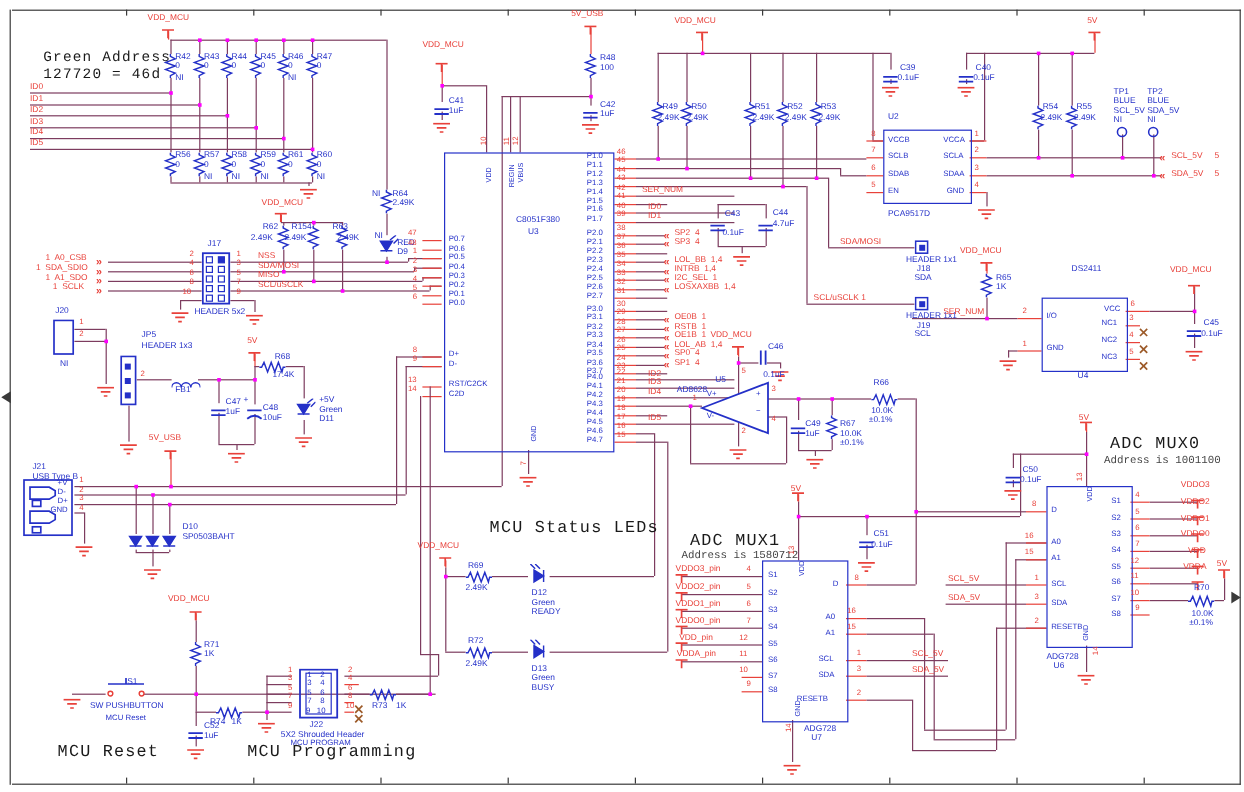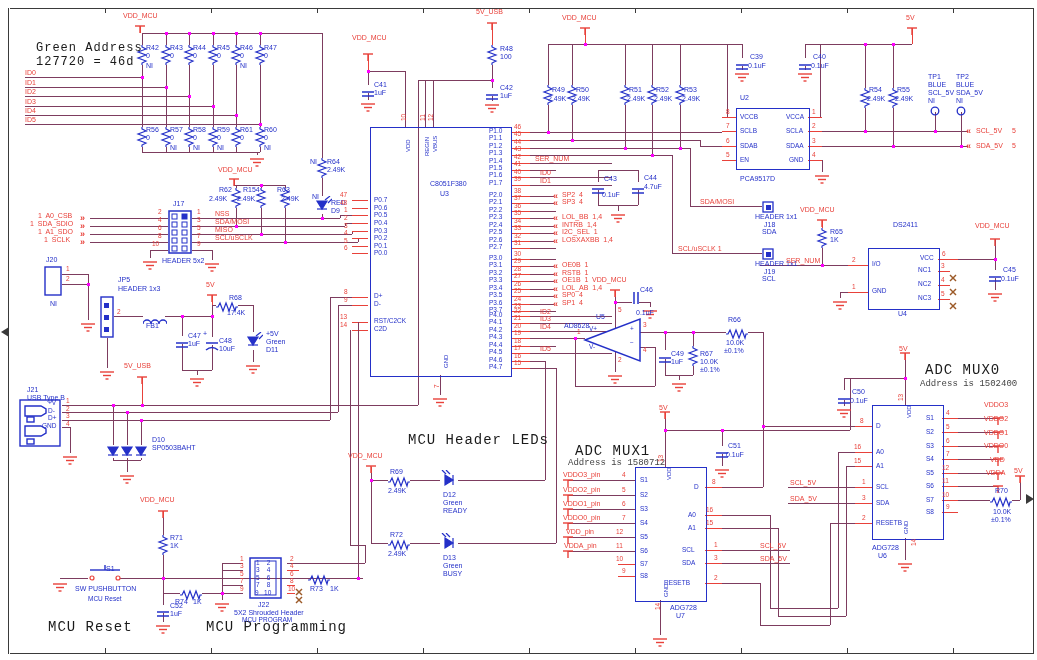--- a/index.html
+++ b/index.html
@@ -1508,21 +1508,21 @@
     <div class="tx num" style="left: 618px; top: 307px;">5</div>
     <div class="tx num" style="left: 618px; top: 357px;">2</div>
     <div class="tx p" style="left: 671px; top: 350px;">C49</div>
     <div class="tx p" style="left: 671px; top: 358px;">1uF</div>
     <div class="tx p" style="left: 700px; top: 350px;">R67</div>
     <div class="tx p" style="left: 700px; top: 358px;">10.0K</div>
     <div class="tx p" style="left: 700px; top: 366px;">±0.1%</div>
     <div class="tx p" style="left: 728px; top: 316px;">R66</div>
     <div class="tx p" style="left: 726px; top: 339px;">10.0K</div>
     <div class="tx p" style="left: 724px; top: 347px;">±0.1%</div>
-    <div class="tx t" style="left: 408px; top: 433px;">MCU Header LEDs</div>
+    <div class="tx t" style="left: 408px; top: 433px;">MCU Status LEDs</div>
     <div class="tx r" style="left: 348px; top: 452px;">VDD_MCU</div>
     <div class="tx p" style="left: 390px; top: 468px;">R69</div>
     <div class="tx p" style="left: 388px; top: 487px;">2.49K</div>
     <div class="tx p" style="left: 443px; top: 491px;">D12</div>
     <div class="tx p" style="left: 443px; top: 499px;">Green</div>
     <div class="tx p" style="left: 443px; top: 507px;">READY</div>
     <div class="tx p" style="left: 390px; top: 531px;">R72</div>
     <div class="tx p" style="left: 388px; top: 550px;">2.49K</div>
     <div class="tx p" style="left: 443px; top: 554px;">D13</div>
     <div class="tx p" style="left: 443px; top: 562px;">Green</div>
@@ -1564,21 +1564,21 @@
     <div class="tx num" style="left: 706px; top: 507px;">16</div>
     <div class="tx num" style="left: 706px; top: 520px;">15</div>
     <div class="tx num" style="left: 714px; top: 542px;">1</div>
     <div class="tx num" style="left: 714px; top: 555px;">3</div>
     <div class="tx num" style="left: 714px; top: 575px;">2</div>
     <div class="tx r" style="left: 760px; top: 542px;">SCL_5V</div>
     <div class="tx r" style="left: 760px; top: 555px;">SDA_5V</div>
     <div class="tx p" style="left: 670px; top: 604px;">ADG728</div>
     <div class="tx p" style="left: 676px; top: 612px;">U7</div>
     <div class="tx t" style="left: 925px; top: 363px;">ADC MUX0</div>
-    <div class="tx m" style="left: 920px; top: 380px;">Address is 1502400</div>
+    <div class="tx m" style="left: 920px; top: 380px;">Address is 1001100</div>
     <div class="tx r" style="left: 899px; top: 345px;">5V</div>
     <div class="tx p" style="left: 852px; top: 388px;">C50</div>
     <div class="tx p" style="left: 850px; top: 397px;">0.1uF</div>
     <div class="tx num" style="left: 860px; top: 418px;">8</div>
     <div class="tx num" style="left: 854px; top: 444px;">16</div>
     <div class="tx num" style="left: 854px; top: 458px;">15</div>
     <div class="tx num" style="left: 862px; top: 479px;">1</div>
     <div class="tx num" style="left: 862px; top: 495px;">3</div>
     <div class="tx num" style="left: 862px; top: 515px;">2</div>
     <div class="tx bl" style="left: 876px; top: 423px;">D</div>

